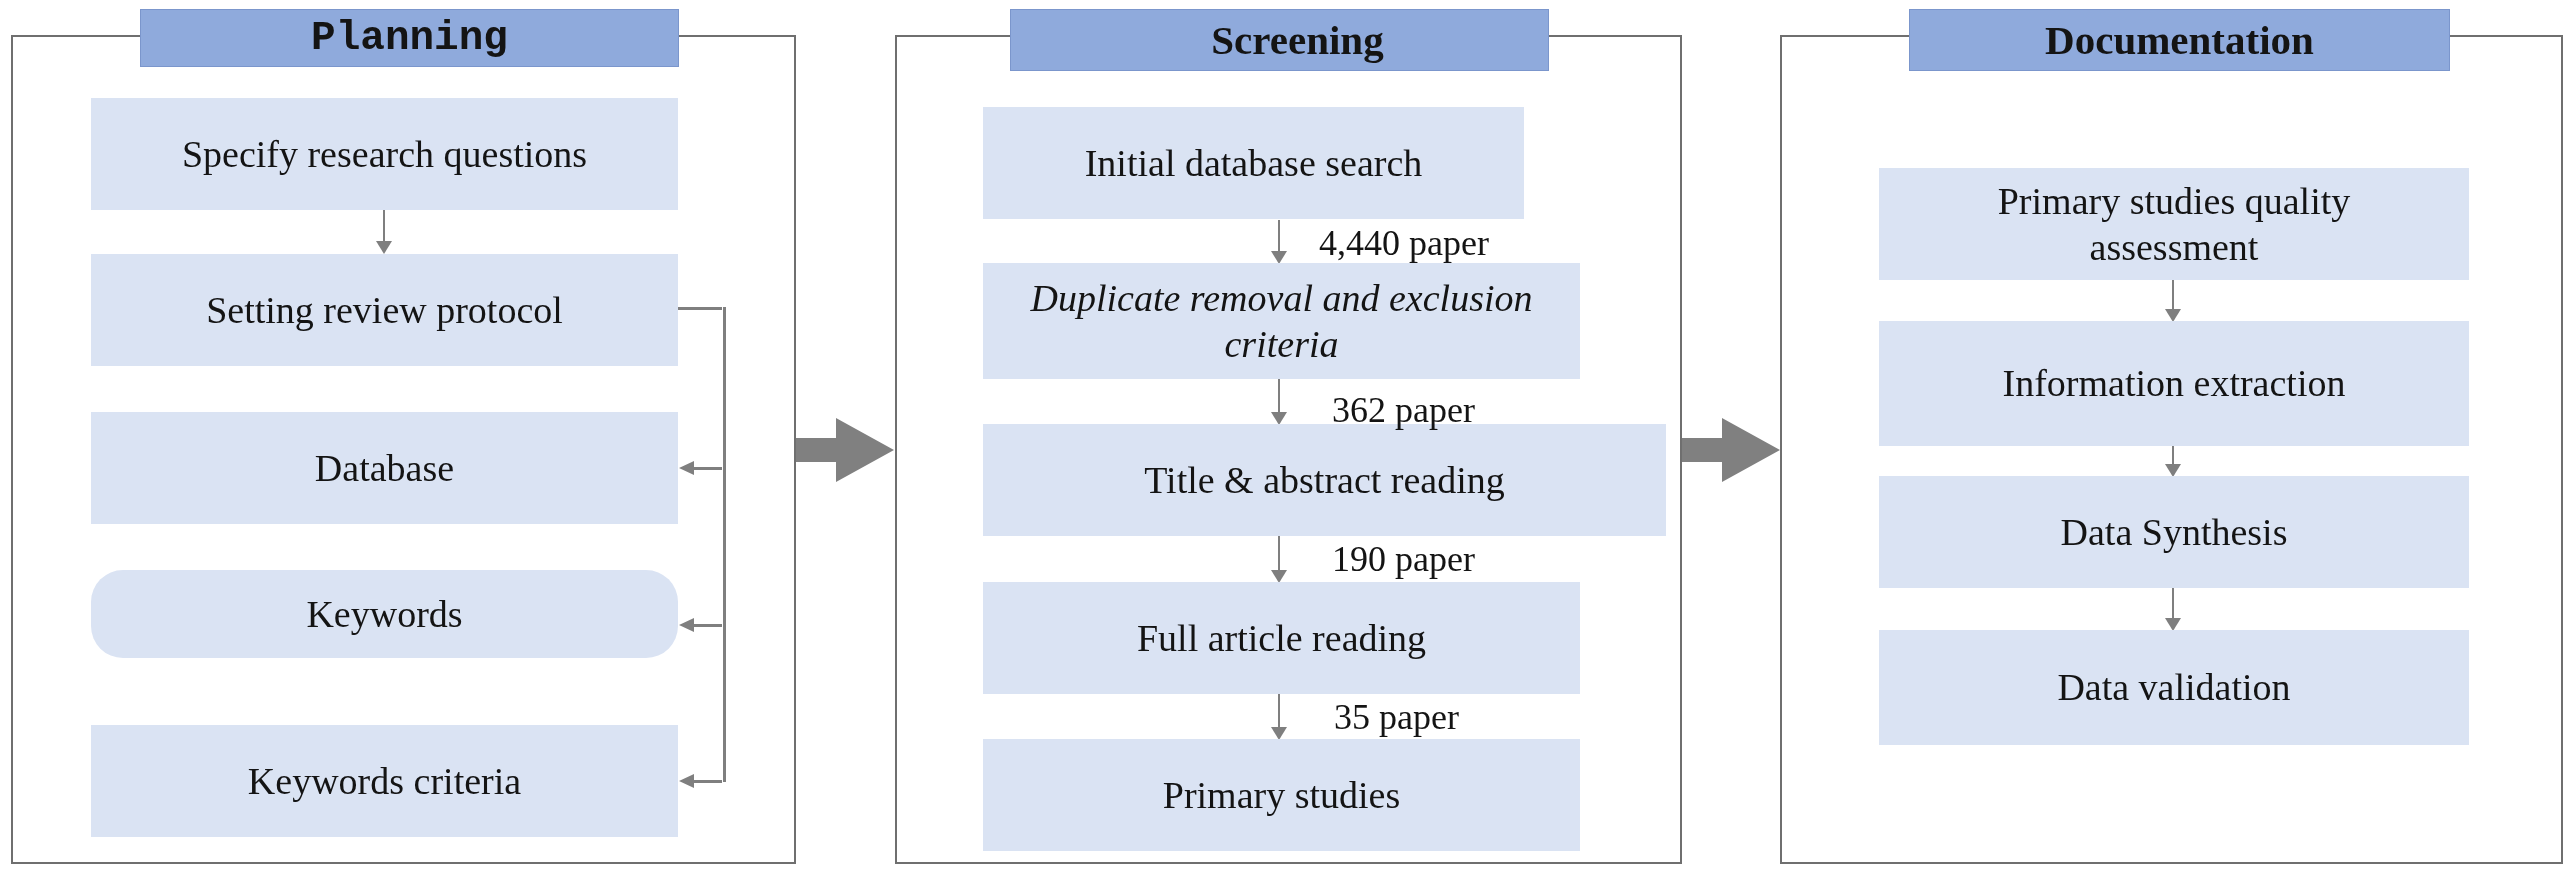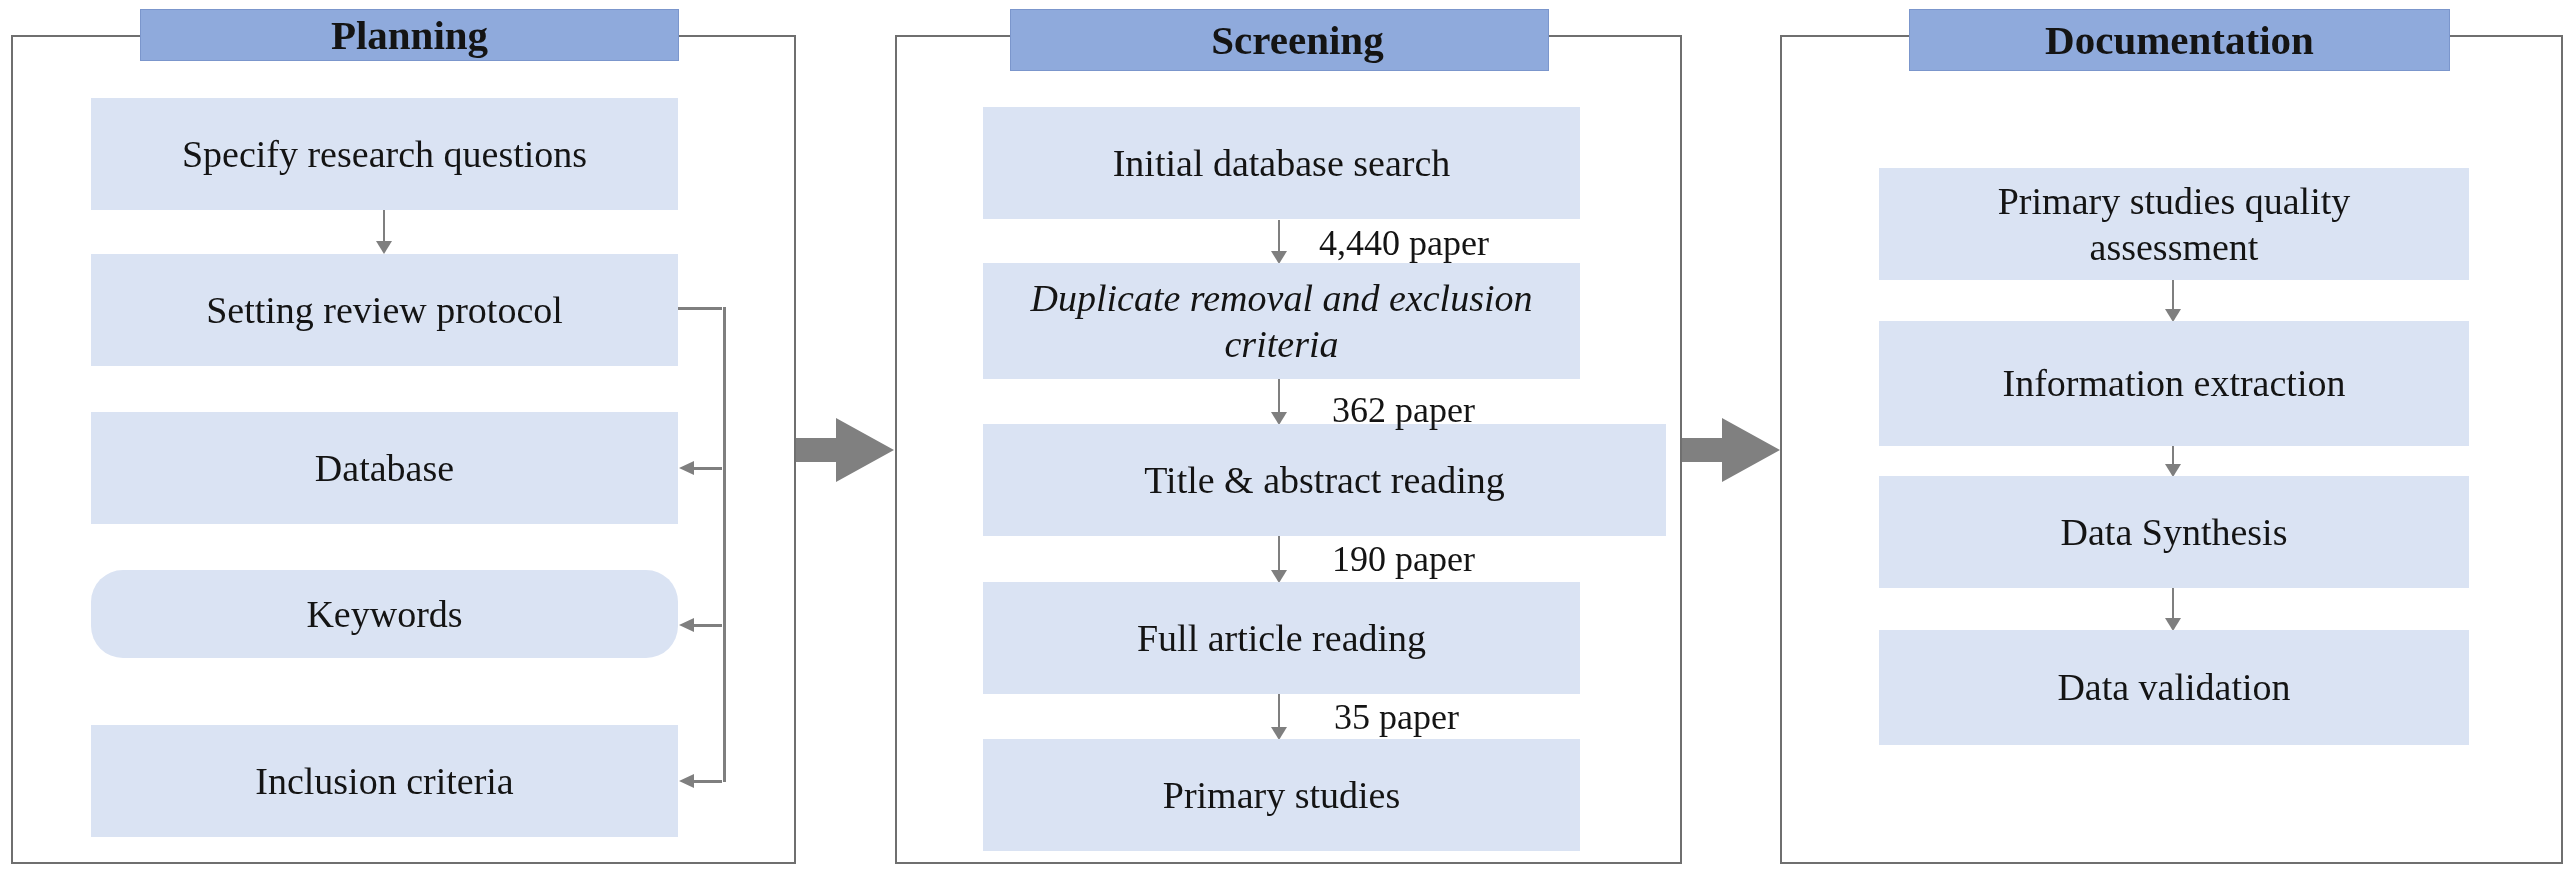--- a/index.html
+++ b/index.html
@@ -65,47 +65,47 @@
     white-space:nowrap;
     z-index:3;
   }
 </style>
 </head>
 <body>
 
 <div style="position:absolute;left:0;top:0;width:2576px;height:878px;">
 
   <div class="panel" style="left:11.2px;top:35px;width:785px;height:829px;"></div>
-  <div class="title-bar" style="left:140px;top:8.6px;width:539px;height:52px;">Planning</div>
+  <div class="title-bar" style="left:140px;top:8.6px;width:539px;height:58px;font-family:Liberation Mono, monospace;">Planning</div>
 
   <div class="step" style="left:91px;top:98px;width:587px;height:112px;">Specify research questions</div>
   <div class="step" style="left:91px;top:254px;width:587px;height:112px;">Setting review protocol</div>
   <div class="step" style="left:91px;top:412px;width:587px;height:112px;">Database</div>
   <div class="step" style="left:91px;top:570px;width:587px;height:88px;border-radius:32px;">Keywords</div>
-  <div class="step" style="left:91px;top:725px;width:587px;height:112px;">Inclusion criteria</div>
+  <div class="step" style="left:91px;top:725px;width:587px;height:112px;">Keywords criteria</div>
 
   <div class="vline" style="left:383px;top:210px;width:2px;height:32px;"></div>
   <div class="tri-down" style="left:376px;top:241px;"></div>
 
   <div class="hline" style="left:678px;top:307px;width:44px;height:2.6px;"></div>
   <div class="vline" style="left:723px;top:307px;width:2.6px;height:475px;"></div>
   <div class="hline" style="left:692px;top:467px;width:30px;height:2.6px;"></div>
   <div class="tri-left" style="left:679px;top:461px;"></div>
   <div class="hline" style="left:692px;top:624px;width:30px;height:2.6px;"></div>
   <div class="tri-left" style="left:679px;top:618px;"></div>
   <div class="hline" style="left:692px;top:780px;width:30px;height:2.6px;"></div>
   <div class="tri-left" style="left:679px;top:774px;"></div>
 
   <div class="shaft" style="left:796px;top:438px;width:40px;height:24px;"></div>
   <div class="big-head" style="left:836px;top:418px;"></div>
 
   <div class="panel" style="left:895px;top:35px;width:787px;height:829px;"></div>
   <div class="title-bar" style="left:1010px;top:8.6px;width:539px;height:62px;padding-left:36px;">Screening</div>
 
-  <div class="step" style="left:983px;top:107px;width:597px;height:112px;">Initial database search</div>
+  <div class="step" style="left:983px;top:107px;width:541px;height:112px;">Initial database search</div>
   <div class="step" style="left:983px;top:263px;width:597px;height:116px;font-style:italic;">Duplicate removal and exclusion criteria</div>
   <div class="step" style="left:983px;top:424px;width:683px;height:112px;">Title &amp; abstract reading</div>
   <div class="step" style="left:983px;top:582px;width:597px;height:112px;">Full article reading</div>
   <div class="step" style="left:983px;top:739px;width:597px;height:112px;">Primary studies</div>
 
   <div class="vline" style="left:1278px;top:220px;width:2px;height:32px;"></div>
   <div class="tri-down" style="left:1271px;top:251px;"></div>
   <div class="count-label" style="left:1319px;top:225px;">4,440 paper</div>
 
   <div class="vline" style="left:1278px;top:379px;width:2px;height:33px;"></div>

